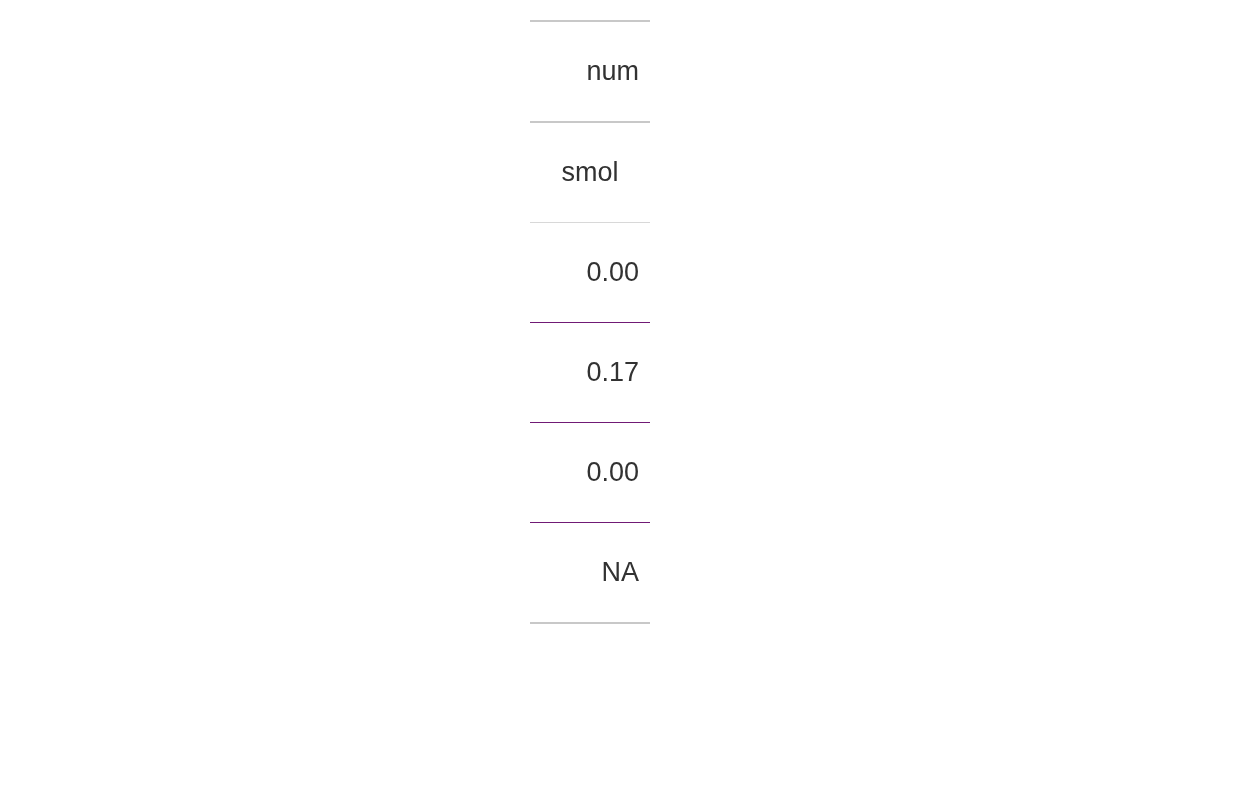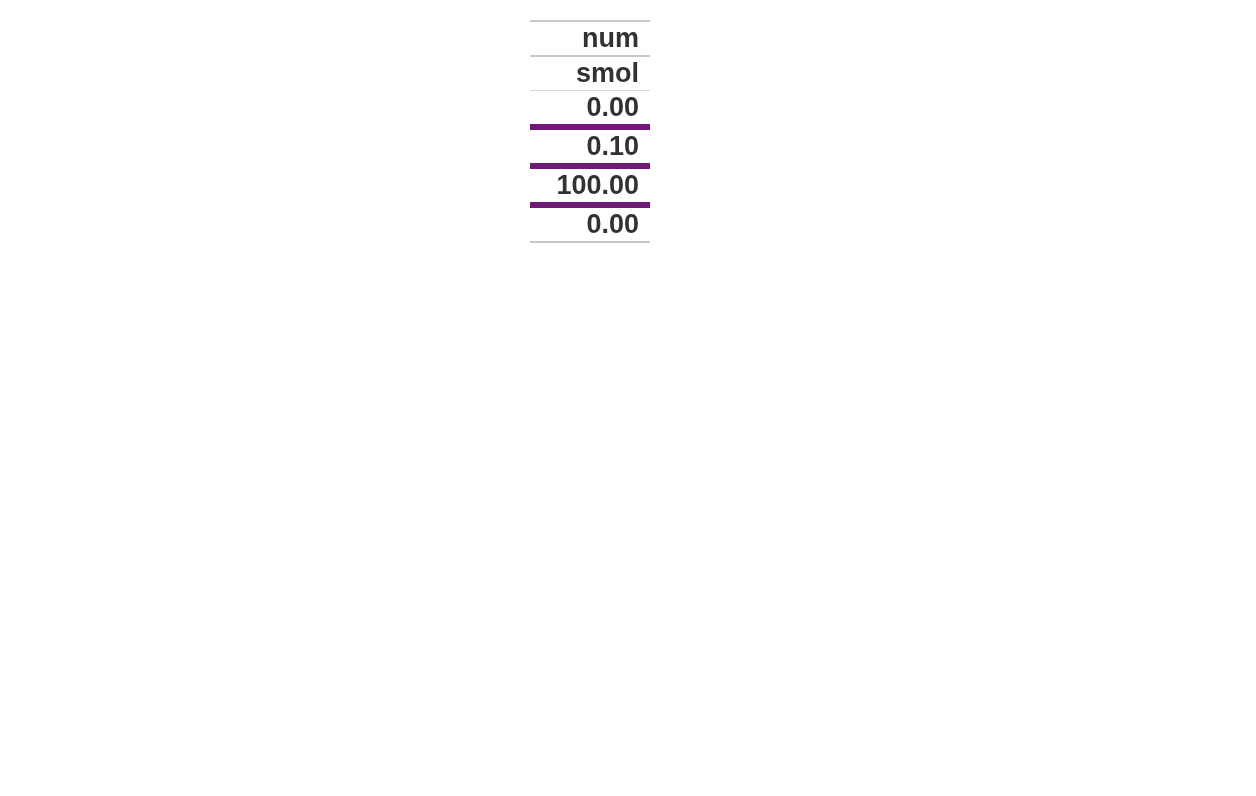--- a/index.html
+++ b/index.html
@@ -21,39 +21,40 @@
       position: absolute;
       left: 530px;
       top: 20px;
       border-collapse: collapse;
       font-size: 27px;
       font-variant-numeric: lining-nums tabular-nums;
       font-feature-settings: "kern";
     }
     table.num-table th,
     table.num-table td {
-      padding: 1px 11px;
+      padding: 34px 11px;
       text-align: right;
-      font-weight: 700;
+      font-weight: 400;
       white-space: nowrap;
       min-width: 120px;
     }
     
     table.num-table thead th {
       border-top: 2px solid #C8C8C8;
       border-bottom: 2px solid #C8C8C8;
       color: #323232;
     }
     
     table.num-table tbody tr.subhead td {
       border-bottom: 1px solid #D8D8D8;
+      text-align: center;
     }
     
     table.num-table tbody tr.body-row td {
-      border-bottom: 6px solid #701a75;
+      border-bottom: 1px solid #701a75;
     }
     
     table.num-table tbody tr.body-row:last-child td {
       border-bottom: 2px solid #C8C8C8;
     }
   </style>
 </head>
 <body>
 
 <div class="page">
@@ -64,23 +65,23 @@
       </tr>
     </thead>
     <tbody>
       <tr class="subhead">
         <td>smol</td>
       </tr>
       <tr class="body-row">
         <td>0.00</td>
       </tr>
       <tr class="body-row">
-        <td>0.10</td>
-      </tr>
-      <tr class="body-row">
-        <td>100.00</td>
+        <td>0.17</td>
       </tr>
       <tr class="body-row">
         <td>0.00</td>
+      </tr>
+      <tr class="body-row">
+        <td>NA</td>
       </tr>
     </tbody>
   </table>
 </div>
 
 </body></html>

